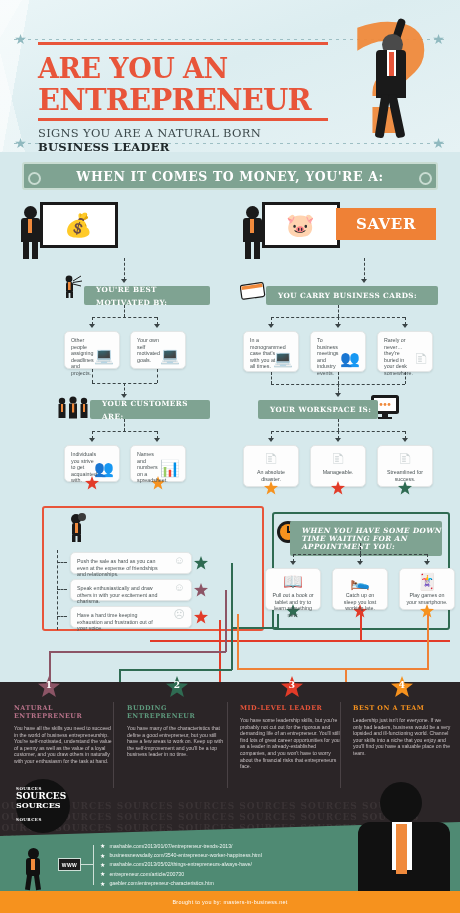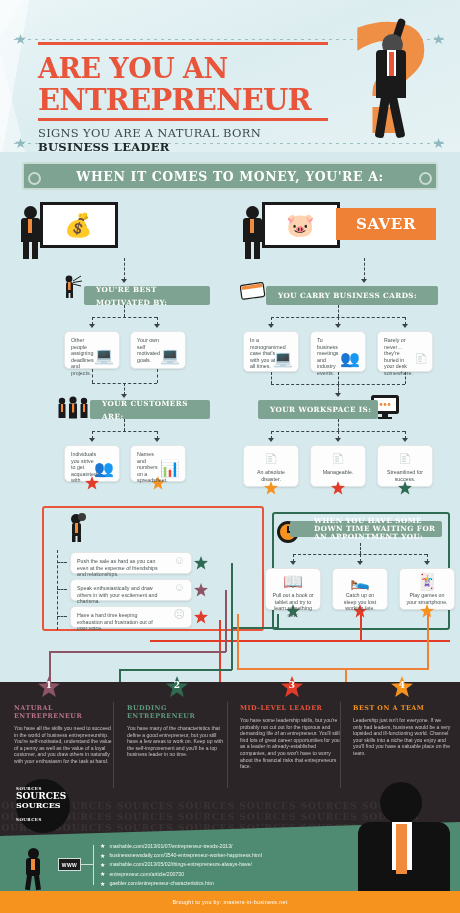--- a/index.html
+++ b/index.html
@@ -424,21 +424,21 @@
   <div class="dashh" style="left:57px;top:616px;width:10px;"></div>
 
   <div class="secicon" style="left:276px;top:520px;width:24px;height:24px;">
     <svg width="24" height="24" viewBox="0 0 24 24">
       <circle cx="12" cy="12" r="11" fill="#1a1a1a"></circle>
         <circle cx="12" cy="12" r="8" fill="#f6921e"></circle>
       <rect x="11" y="6" width="2" height="7" fill="#1a1a1a"></rect>
         <rect x="11" y="11" width="6" height="2" fill="#1a1a1a"></rect>
     </svg>
   </div>
-  <div class="sechead two" style="left:290px;top:521px;width:152px;padding-left:24px;height:16px;">WHEN YOU HAVE SOME DOWN TIME WAITING FOR AN APPOINTMENT YOU:</div>
+  <div class="sechead two" style="left:290px;top:521px;width:152px;padding-left:12px;height:35px;font-style:italic;">WHEN YOU HAVE SOME DOWN TIME WAITING FOR AN APPOINTMENT YOU:</div>
   <div class="dashv" style="left:360px;top:543px;height:11px;"></div>
   <div class="dashh" style="left:293px;top:554px;width:134px;"></div>
   <div class="dashv" style="left:293px;top:554px;height:8px;"></div>
   <div class="arrowdn" style="left:290px;top:561px;"></div>
   <div class="dashv" style="left:360px;top:554px;height:8px;"></div>
   <div class="arrowdn" style="left:357px;top:561px;"></div>
   <div class="dashv" style="left:427px;top:554px;height:8px;"></div>
   <div class="arrowdn" style="left:424px;top:561px;"></div>
 
   <div class="qbox" style="left:265px;top:568px;width:56px;height:42px;text-align:center;">

